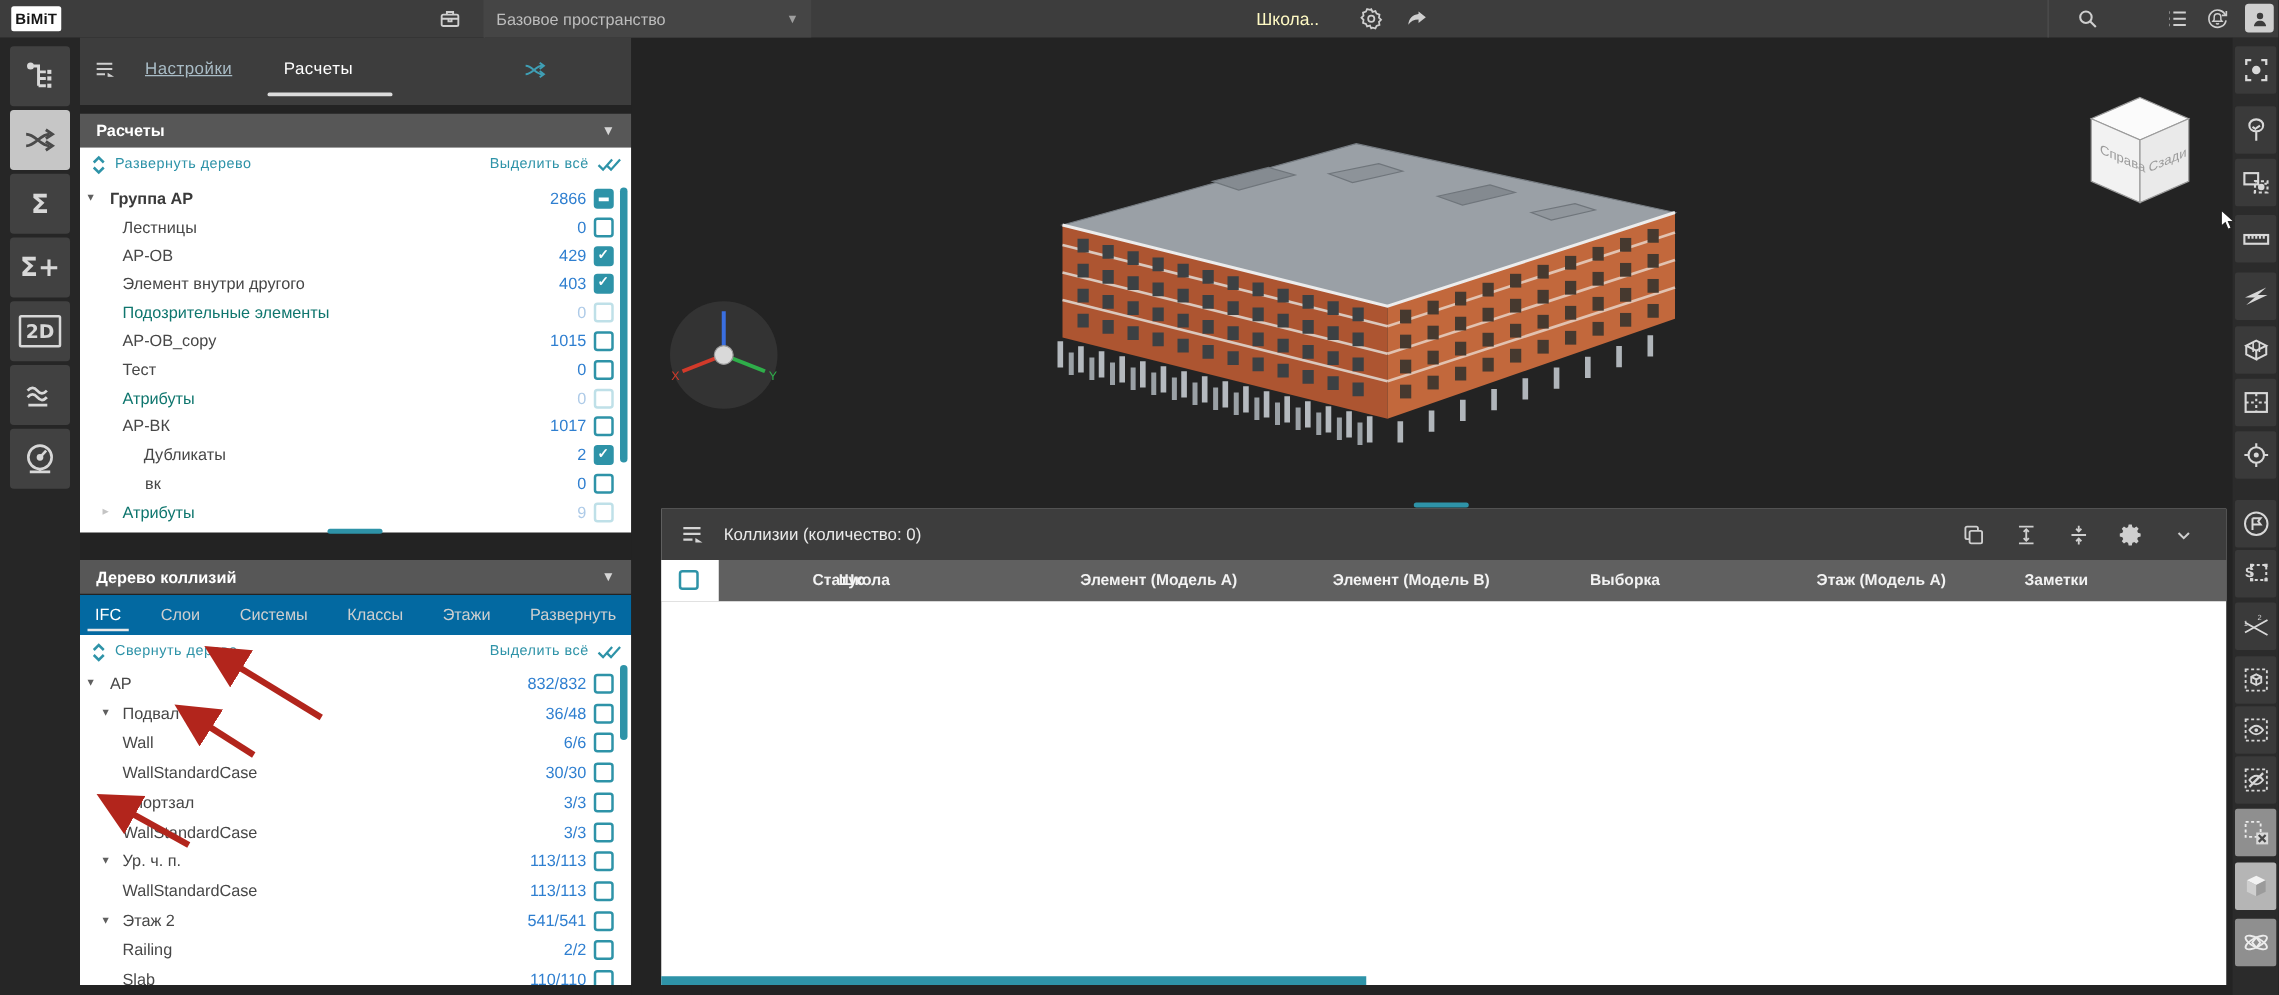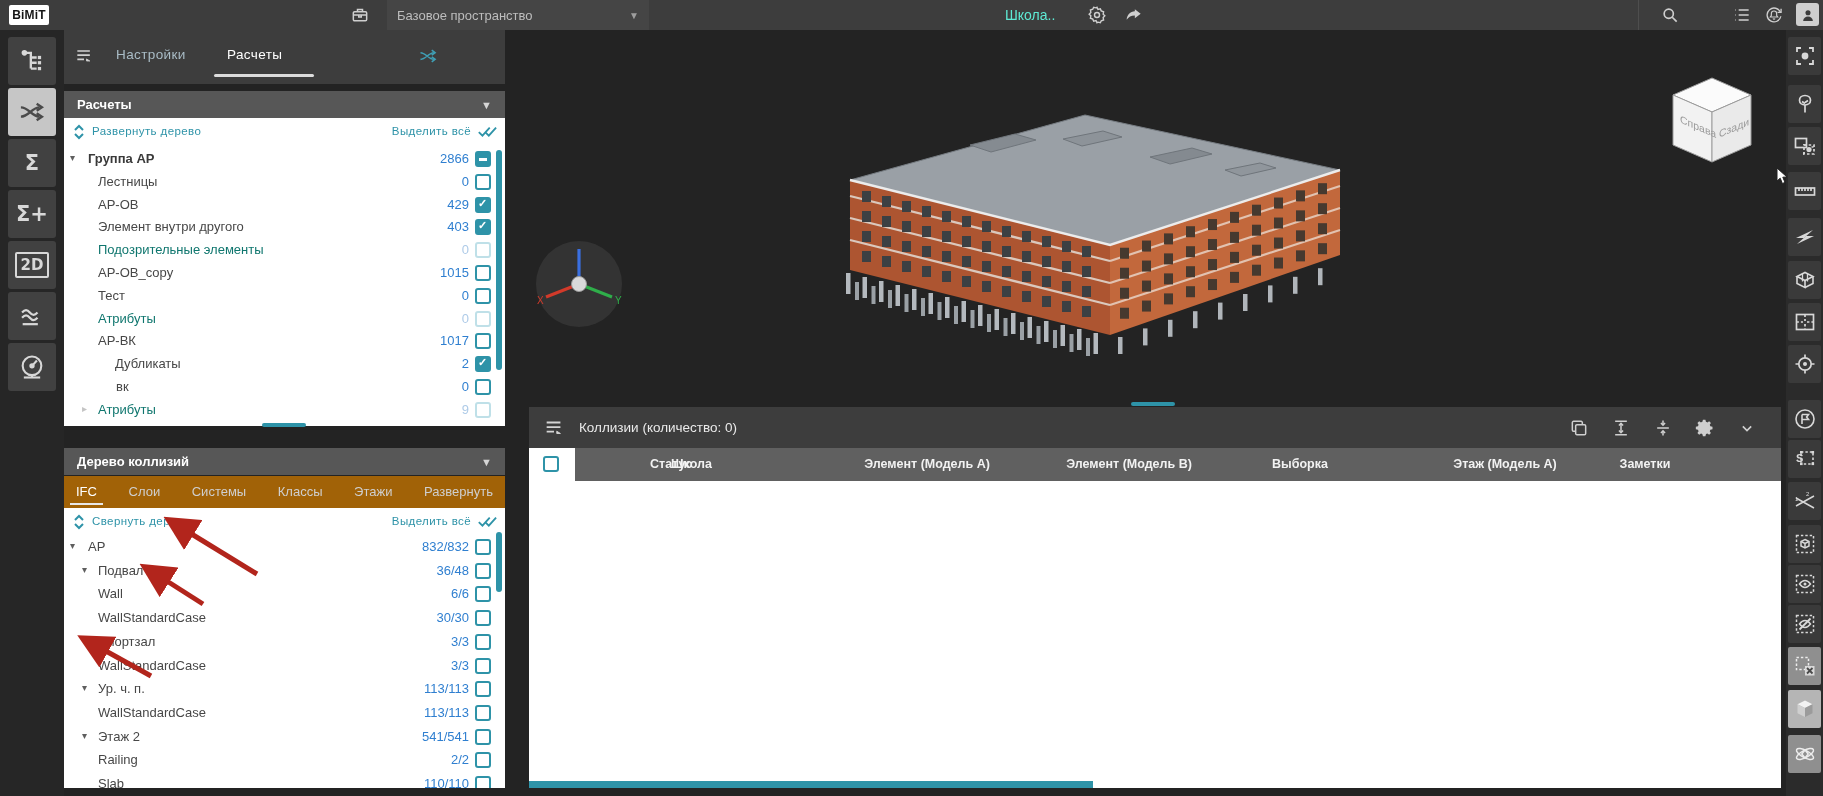--- a/index.html
+++ b/index.html
@@ -7,37 +7,37 @@
   
   #topbar{position:absolute;left:0;top:0;width:1823px;height:30px;background:#3d3d3d;z-index:20;}
   #logo{position:absolute;left:9px;top:5px;width:40px;height:20px;background:#fff;border-radius:2px;
         color:#151515;font-weight:bold;font-size:12px;line-height:20px;text-align:center;letter-spacing:.2px;}
   .tb-ic{position:absolute;top:3px;width:24px;height:24px;color:#cfcfcf;display:flex;align-items:center;justify-content:center;cursor:pointer;}
   .tb-ic svg{width:20px;height:20px;}
   .tb-div{position:absolute;top:0;width:1px;height:30px;background:#4e4e4e;}
   #workspace{position:absolute;left:387px;top:0;width:262px;height:30px;background:#454545;color:#bdbdbd;
              font-size:13px;display:flex;align-items:center;padding:0 10px;box-sizing:border-box;cursor:pointer;}
   #workspace .car{margin-left:auto;color:#9e9e9e;font-size:10px;}
-  #project{position:absolute;left:1005px;top:0;height:30px;display:flex;align-items:center;color:#5eead4;font-size:14px;}
+  #project{position:absolute;left:1005px;top:0;height:30px;display:flex;align-items:center;color:#fef9c3;font-size:14px;}
   #avatarbtn{position:absolute;left:1796px;top:3px;width:23px;height:23px;background:#cfcfcf;border-radius:3px;
              display:flex;align-items:center;justify-content:center;cursor:pointer;}
   
   #ltools{position:absolute;left:0;top:30px;width:64px;height:766px;background:#262626;z-index:15;}
   .lt-btn{position:absolute;left:8px;width:48px;height:48px;background:#414141;border-radius:3px;color:#d8d8d8;
           display:flex;align-items:center;justify-content:center;cursor:pointer;font-size:21px;}
   .lt-btn.active{background:#c6c6c6;color:#4a4a4a;}
   .lt-btn svg{width:28px;height:28px;}
   .lt-glyph{font-weight:bold;font-family:"DejaVu Sans",sans-serif;}
   #helpbtn{position:absolute;left:13px;top:756px;width:23px;height:23px;border:2px solid #9a9a9a;border-radius:50%;
            color:#cfcfcf;font-size:13px;font-weight:bold;display:flex;align-items:center;justify-content:center;cursor:pointer;box-sizing:border-box;}
   
   #lpanel{position:absolute;left:64px;top:30px;width:441px;height:766px;}
   #ltabbar{position:absolute;left:0;top:0;width:441px;height:54px;background:#3d3d3d;}
   .ptab{position:absolute;top:17px;font-size:13.5px;letter-spacing:.4px;cursor:pointer;}
-  .ptab.inactive{color:#a9bcc6;}
+  .ptab.inactive{color:#a9bcc6;text-decoration:underline;}
   .ptab.active{color:#fff;}
   #tab-underline{position:absolute;left:150px;top:44px;width:100px;height:3px;background:#dcdcdc;border-radius:2px;}
   .panel-h{position:absolute;left:0;width:441px;height:27px;background:#575757;color:#fff;font-weight:bold;
            font-size:13px;display:flex;align-items:center;padding:0 13px;box-sizing:border-box;cursor:pointer;}
   .panel-h .car{margin-left:auto;font-size:11px;color:#d6d6d6;}
   .white-box{position:absolute;left:0;width:441px;background:#fff;overflow:hidden;}
   .linkrow{position:absolute;left:0;top:4px;width:441px;height:22px;}
   .tlink{position:absolute;font-size:11.5px;color:#2e93a8;letter-spacing:.4px;cursor:pointer;}
   .sorticon{position:absolute;left:8px;top:2px;width:14px;height:16px;color:#2e93a8;cursor:pointer;}
   .dblcheck{position:absolute;right:8px;top:1px;width:20px;height:18px;color:#2e93a8;cursor:pointer;}
@@ -50,21 +50,21 @@
   .trow .cnt{position:absolute;right:36px;top:3px;color:#2f7fd0;font-size:13px;}
   .trow .cnt.dis{color:#aecbe8;}
   .cb{position:absolute;right:14px;top:3px;width:16px;height:16px;border:2px solid #2e93a8;border-radius:3px;box-sizing:border-box;cursor:pointer;background:#fff;}
   .cb.checked{background:#2e93a8;}
   .cb.checked::after{content:"✓";position:absolute;left:1px;top:-2px;color:#fff;font-size:11px;font-weight:bold;}
   .cb.indet{background:#2e93a8;}
   .cb.indet::after{content:"";position:absolute;left:2px;top:5px;width:8px;height:2.5px;background:#fff;}
   .cb.dis{border-color:#bfe0e8;}
   .vscroll{position:absolute;right:3px;width:6px;background:#2e93a8;border-radius:3px;}
   #splitter{position:absolute;left:198px;top:393px;width:44px;height:4px;background:#2e93a8;border-radius:2px;}
-  #tabs2{position:absolute;left:0;top:446px;width:441px;height:32px;background:#a16207;display:flex;align-items:center;
+  #tabs2{position:absolute;left:0;top:446px;width:441px;height:32px;background:#0369a1;display:flex;align-items:center;
          padding:0 12px;box-sizing:border-box;gap:0;}
   .t2{font-size:13px;color:#cfcfcf;cursor:pointer;flex:0 0 auto;text-align:center;position:relative;padding:6px 0 8px 0;}
   .t2.active{color:#fff;}
   .t2.active::after{content:"";position:absolute;left:-6px;right:-6px;bottom:2px;height:2px;background:#e8e8e8;}
   
   #viewport{position:absolute;left:505px;top:30px;width:1281px;height:766px;background:#232323;overflow:hidden;}
   #draghandle{position:absolute;left:1131px;top:402px;width:44px;height:4px;background:#2e93a8;border-radius:2px;z-index:12;}
   
   #bpanel{position:absolute;left:529px;top:407px;width:1252px;height:381px;background:#fff;z-index:10;}
   #bheader{position:absolute;left:0;top:0;width:1252px;height:41px;background:#3d3d3d;display:flex;align-items:center;}

